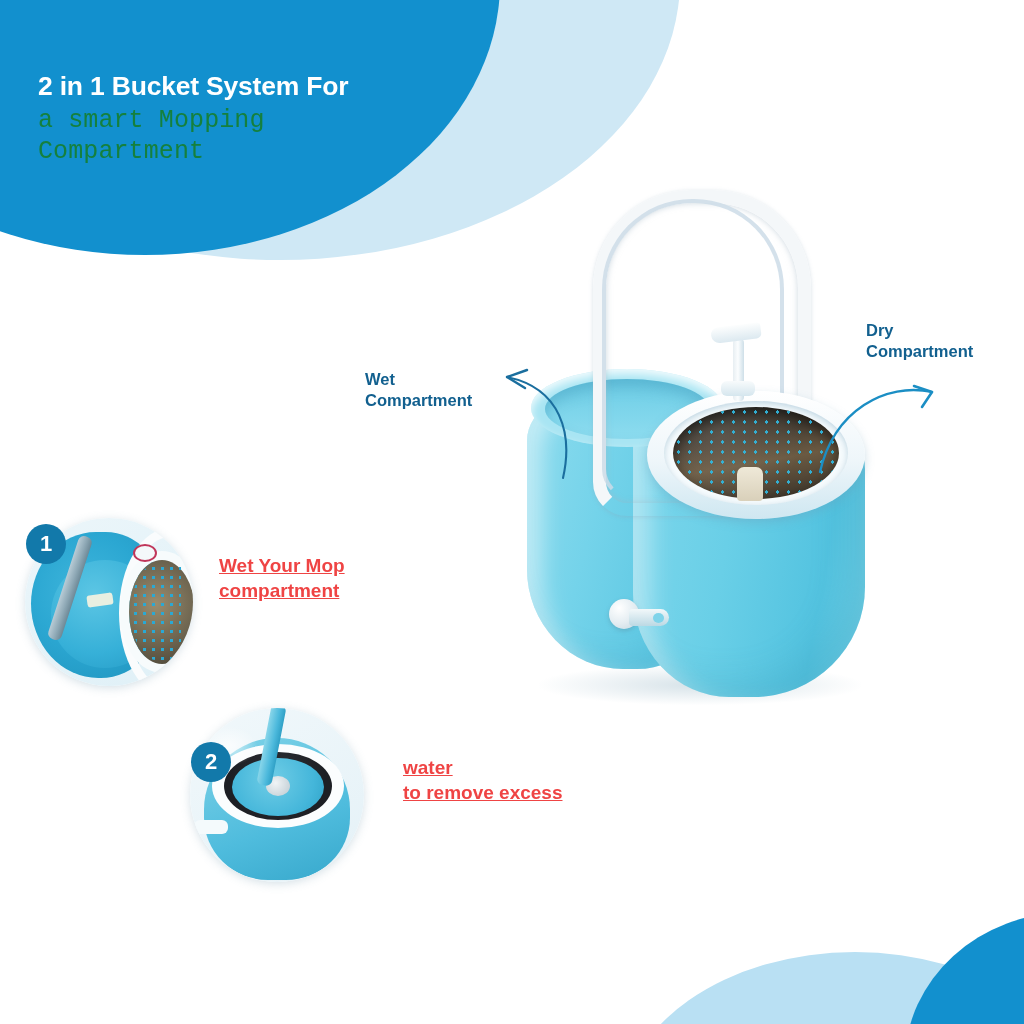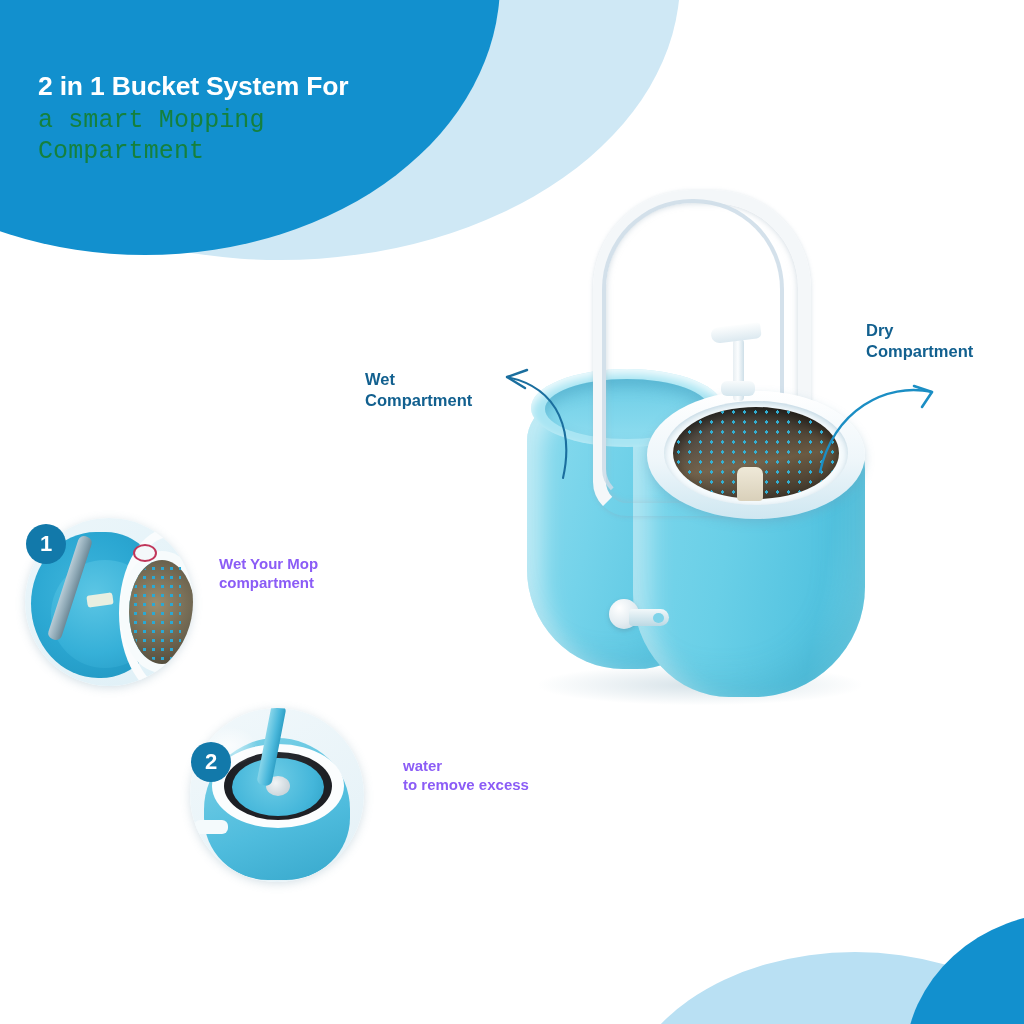--- a/index.html
+++ b/index.html
@@ -319,25 +319,26 @@
     color: #ffffff;
     font-size: 22px;
     font-weight: bold;
     display: flex;
     align-items: center;
     justify-content: center;
     z-index: 20;
   }
   .step-text {
     position: absolute;
-    color: #8b5cf6;
+    color: #ef4444;
     font-weight: bold;
-    font-size: 15px;
+    font-size: 19px;
     line-height: 1.29;
     z-index: 15;
+    text-decoration: underline;
   }
 
   #step1-photo { left: 25px; top: 518px; width: 168px; height: 168px; }
   #step1-badge { left: 26px; top: 524px; }
   #step1-text  { left: 219px; top: 554px; width: 200px; }
   #step2-photo { left: 190px; top: 708px; width: 174px; height: 174px; }
   #step2-badge { left: 191px; top: 742px; }
   #step2-text  { left: 403px; top: 756px; width: 230px; }
 
   

